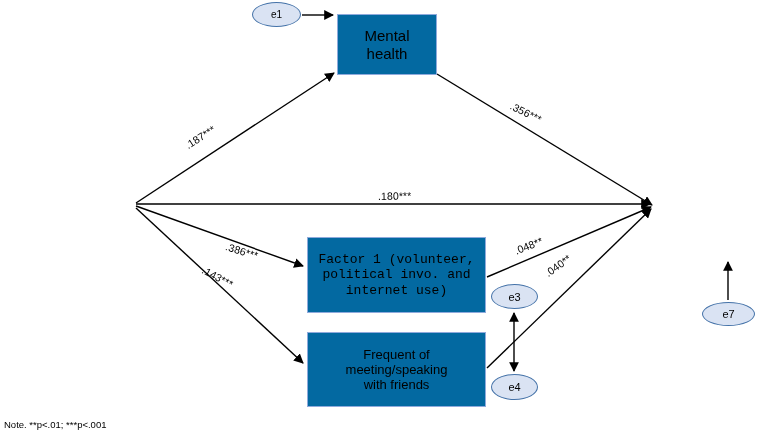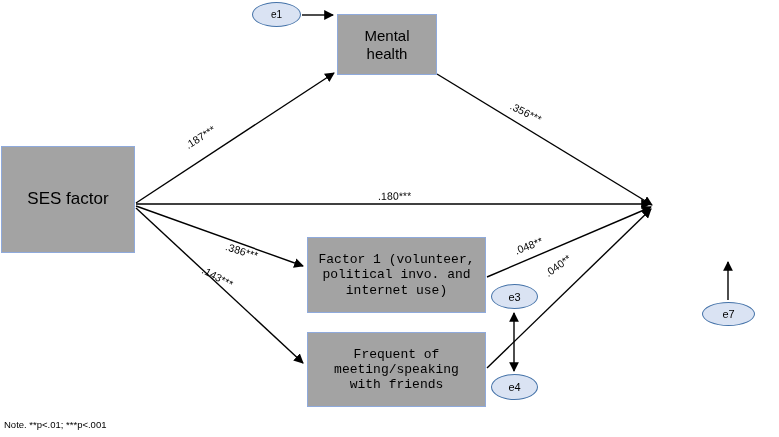--- a/index.html
+++ b/index.html
@@ -21,21 +21,21 @@
   #diagram-svg {
     position: absolute;
     left: 0;
     top: 0;
     width: 779px;
     height: 437px;
   }
   .node-box {
     position: absolute;
     box-sizing: border-box;
-    background: #a3a3a3;
+    background: #0369a1;
     border: 1.5px solid #8faadc;
     display: flex;
     align-items: center;
     justify-content: center;
     text-align: center;
     color: #000000;
     line-height: 1.18;
     z-index: 2;
   }
   .node-ellipse {
@@ -103,34 +103,31 @@
 
     <line x1="487" y1="277" x2="651" y2="207" stroke="#000000" stroke-width="1.4" marker-end="url(#arrowhead)"></line>
 
     <line x1="487" y1="368" x2="651" y2="209" stroke="#000000" stroke-width="1.4" marker-end="url(#arrowhead)"></line>
 
     <line x1="514" y1="313" x2="514" y2="371" stroke="#000000" stroke-width="1.4" marker-start="url(#arrowtail)" marker-end="url(#arrowhead)"></line>
 
     <line x1="728" y1="300" x2="728" y2="262" stroke="#000000" stroke-width="1.4" marker-end="url(#arrowhead)"></line>
   </svg>
 
-  <div class="node-box" style="left:1px; top:146px; width:134px; height:107px; font-size:17px;">
-    <span class="box-label">SES factor</span>
-  </div>
 
   <div class="node-box" style="left:337px; top:14px; width:100px; height:61px; font-size:15px;">
     <span class="box-label">Mental<br>health</span>
   </div>
 
 
   <div class="node-box" style="left:307px; top:237px; width:179px; height:76px; font-size:13px;font-family:Liberation Mono, monospace;">
     <span class="box-label">Factor 1 (volunteer,<br>political invo. and<br>internet use)</span>
   </div>
 
-  <div class="node-box" style="left:307px; top:332px; width:179px; height:75px; font-size:13px;font-family:Liberation Mono, monospace;">
+  <div class="node-box" style="left:307px; top:332px; width:179px; height:75px; font-size:13px;">
     <span class="box-label">Frequent of<br>meeting/speaking<br>with friends</span>
   </div>
 
   <div class="node-ellipse" style="left:252px; top:2px; width:49px; height:25px; font-size:10px;">
     <span>e1</span>
   </div>
 
   <div class="node-ellipse" style="left:491px; top:284px; width:47px; height:25px; font-size:11px;">
     <span>e3</span>
   </div>

